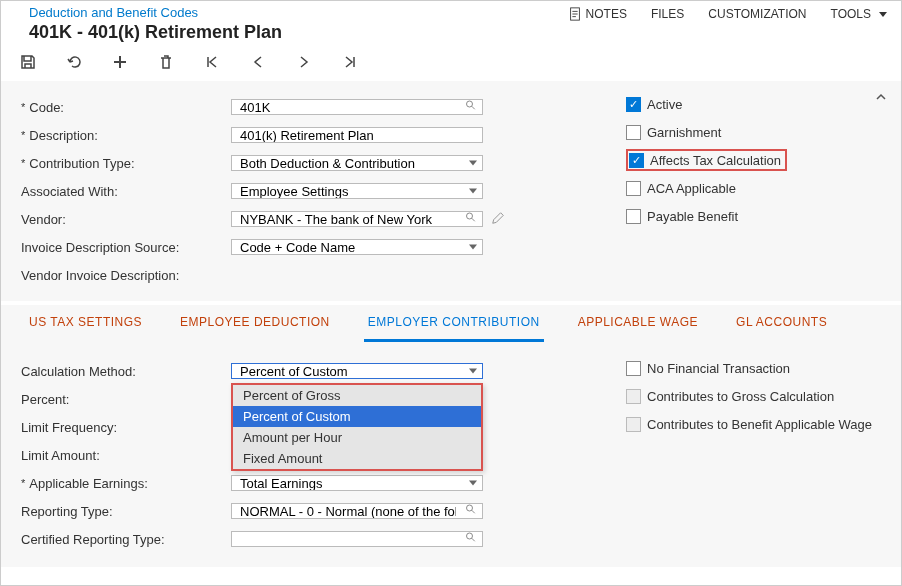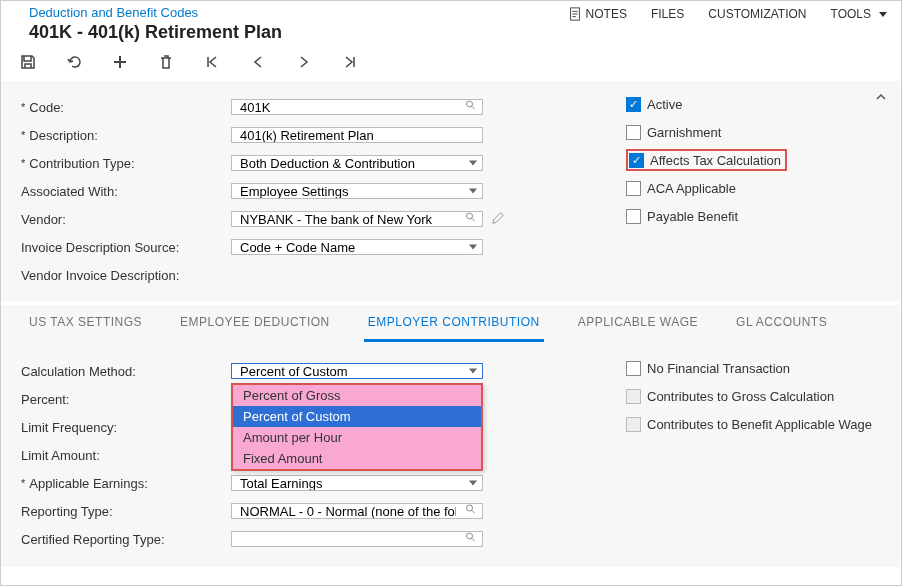--- a/index.html
+++ b/index.html
@@ -33,25 +33,25 @@
   .pencil-icon svg { width:14px; height:14px; }
   
   .checks-col { position: absolute; left: 625px; top: 12px; display: flex; flex-direction: column; gap: 6px; }
   .chk-row { display: flex; align-items: center; gap: 6px; height: 22px; }
   .chk-box { width: 15px; height: 15px; border: 1px solid #888; background: #fff; display:flex; align-items:center; justify-content:center; font-size:11px; }
   .chk-box.checked { background: #0078d7; border-color: #0078d7; color: #fff; }
   .chk-label { font-size: 13px; }
   .highlight-red { border: 2px solid #d9534f; padding: 1px 4px 1px 1px; }
   
   .tabs { display: flex; gap: 30px; padding: 0 24px; border-bottom: 1px solid transparent; margin-top: 4px; background:#f7f7f7; }
-  .tab { padding: 10px 4px; font-size: 12px; color: #737373; letter-spacing: 0.5px; cursor: pointer; }
+  .tab { padding: 10px 4px; font-size: 12px; color: #c2410c; letter-spacing: 0.5px; cursor: pointer; }
   .tab.active { color: #0078d7; border-bottom: 3px solid #0078d7; }
   
   .tab-content { padding: 14px 20px; background: #f7f7f7; position: relative; }
-  .dropdown-open { position: absolute; width: 252px; top: 40px; left: 230px; background: #f9a8d4; border: 2px solid #d9534f; z-index: 10; box-shadow: 2px 2px 5px rgba(0,0,0,0.15); }
+  .dropdown-open { position: absolute; width: 252px; top: 40px; left: 230px; background: #e5e5e5; border: 2px solid #d9534f; z-index: 10; box-shadow: 2px 2px 5px rgba(0,0,0,0.15); }
   .dd-item { padding: 3px 10px; font-size: 13px; cursor: pointer; }
   .dd-item.selected { background: #2e6fd6; color: #fff; }
   
   .right-checks { position: absolute; left: 625px; top: 14px; display:flex; flex-direction:column; gap:6px; }
   .chk-box.disabled { border-color: #bbb; background: #eee; }
 </style>
 </head>
 <body>
 
 <div class="header-row">

